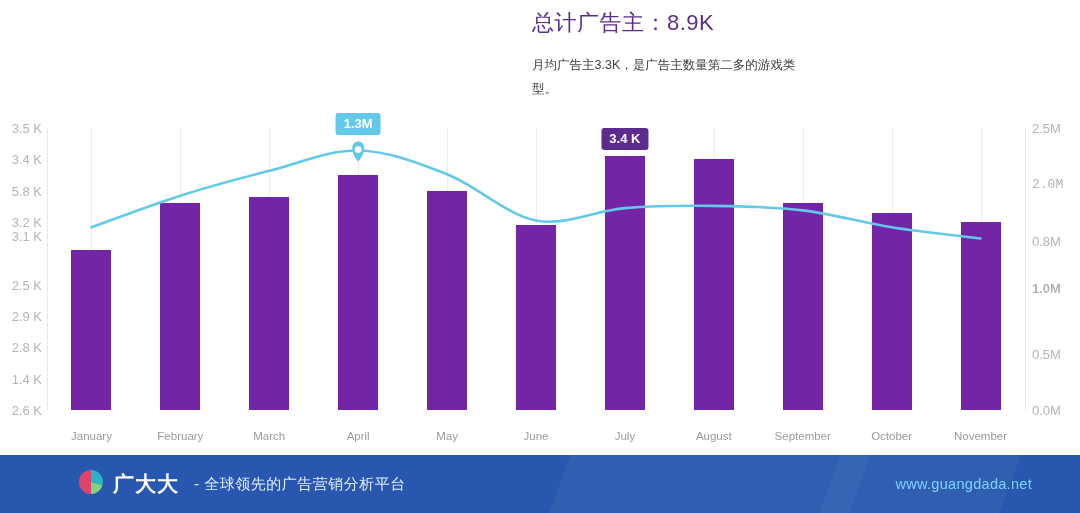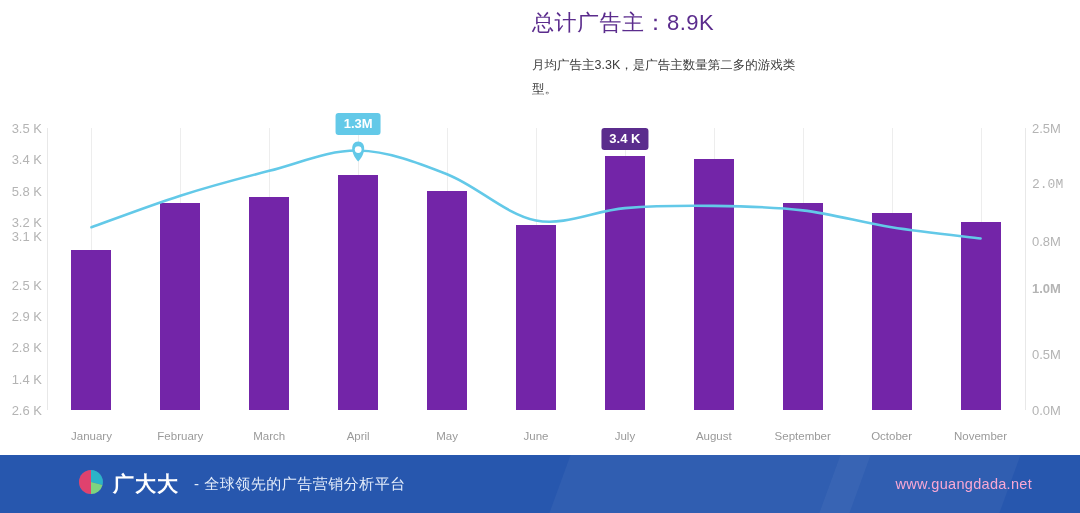--- a/index.html
+++ b/index.html
@@ -143,21 +143,21 @@
     font-size: 15px;
     color: #e3ecfa;
     letter-spacing: 0.5px;
     margin-left: 6px;
   }
   .site-url {
     position: absolute;
     right: 48px; top: 50%;
     transform: translateY(-50%);
     font-size: 14.5px;
-    color: #f9a8d4;
+    color: #7dd3fc;
     letter-spacing: 0.3px;
   }
 </style>
 </head>
 <body>
 
 <div class="header">
   <div class="summary left">
     <div class="summary-title">总计广告主：8.9K</div>
     <div class="summary-desc">月均广告主3.3K，是广告主数量第二多的游戏类型。</div>

